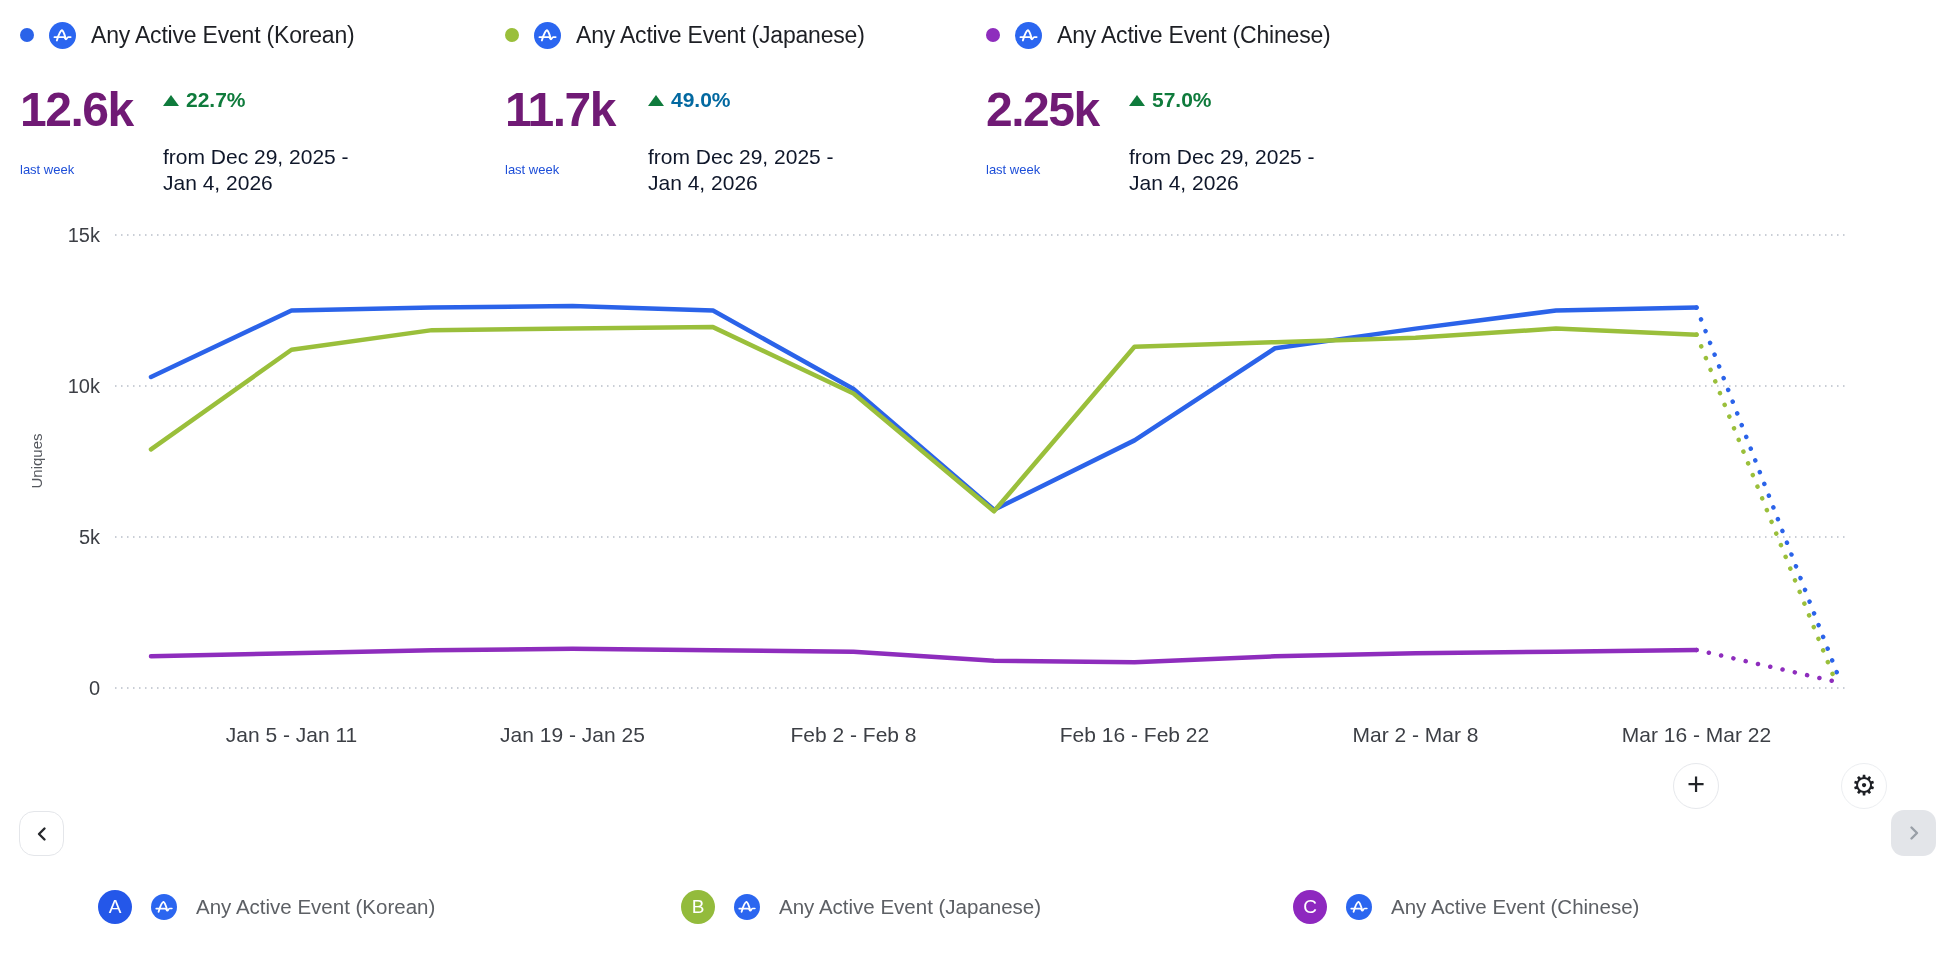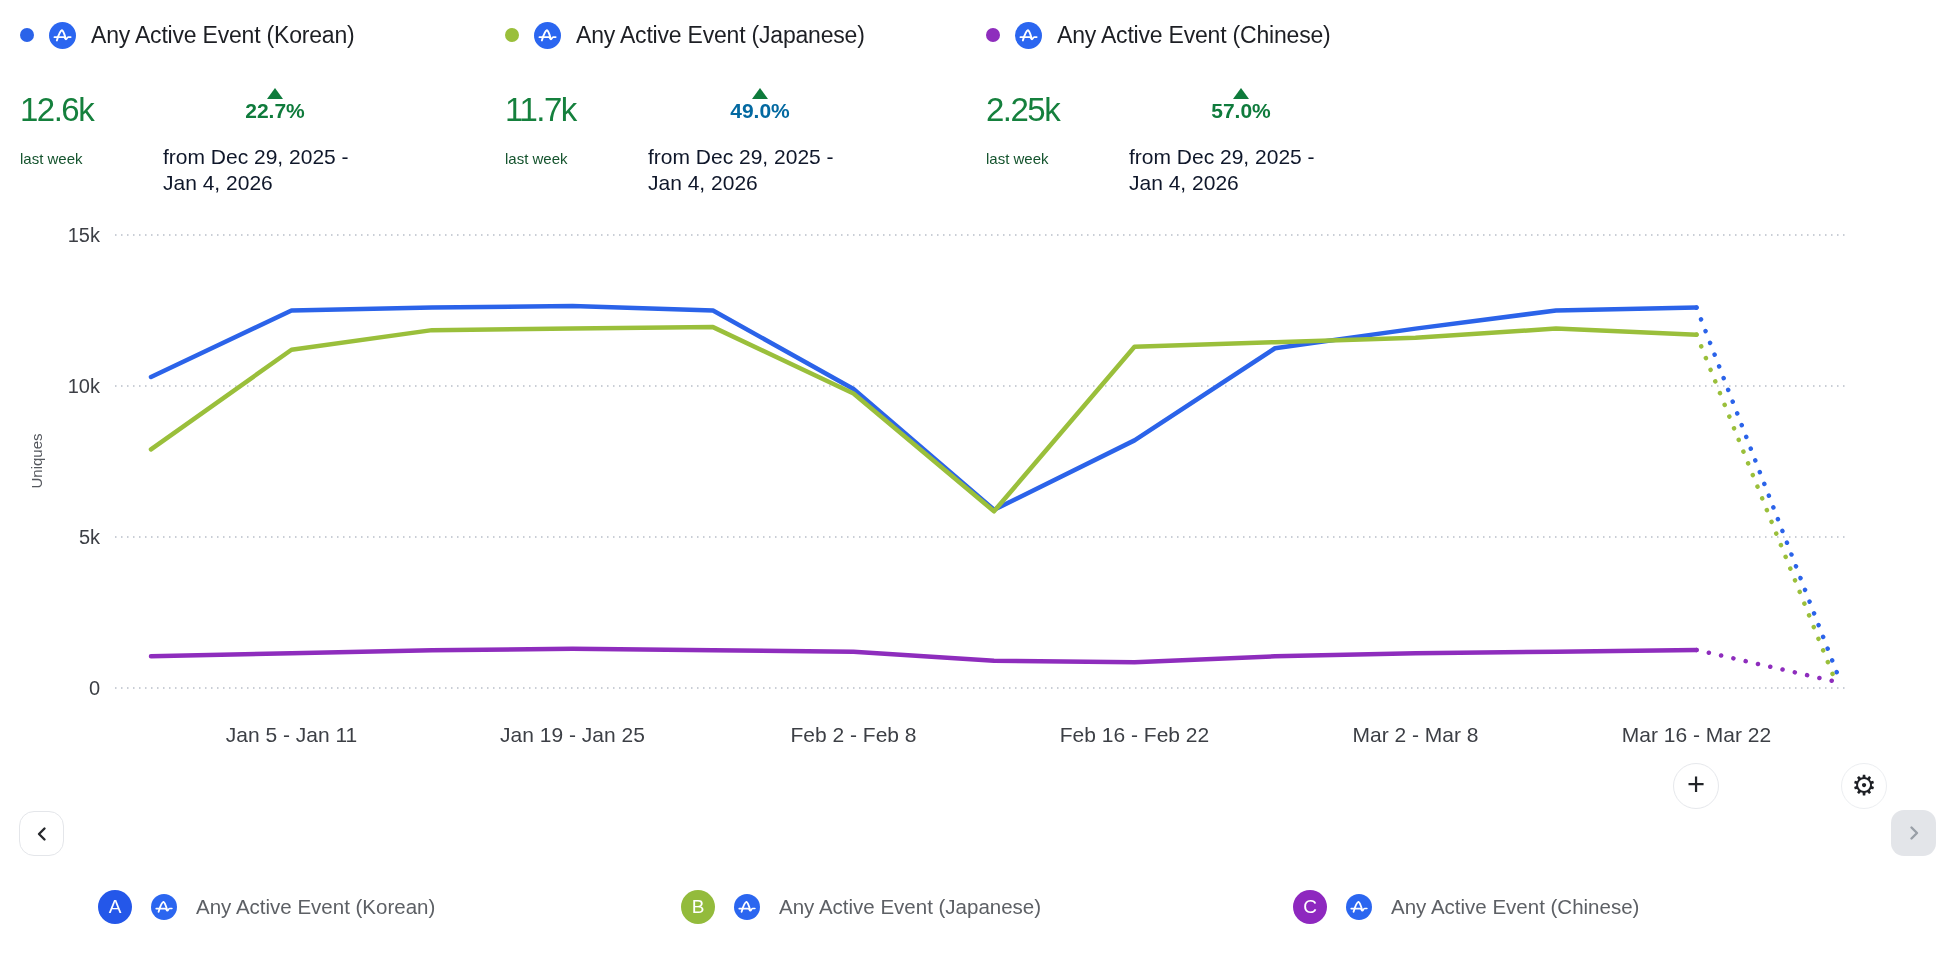--- a/index.html
+++ b/index.html
@@ -8,24 +8,24 @@
     background:#ffffff;font-family:"Liberation Sans",sans-serif;
   }
   
   .metric{position:absolute;top:20px;}
   #m1{left:20px;} #m2{left:505px;} #m3{left:986px;}
   .metric-head{display:flex;align-items:center;gap:15px;height:30px;}
   .dot{width:14px;height:14px;border-radius:50%;flex:0 0 auto;}
   .amp-icon{width:27px;height:27px;display:block;flex:0 0 auto;}
   .metric-title{font-size:23px;color:#1d1f24;letter-spacing:-0.2px;white-space:nowrap;}
   .metric-body{display:flex;align-items:flex-start;gap:17px;margin-top:36px;}
-  .big-number{font-size:33px;font-weight:400;color:#15803d;letter-spacing:-1.5px;line-height:48px;min-width:126px;}
-  .sub{font-size:15px;color:#14532d;margin-top:16px;}
+  .big-number{font-size:48px;font-weight:700;color:#701a75;letter-spacing:-1.5px;line-height:48px;min-width:126px;}
+  .sub{font-size:13px;color:#1d4ed8;margin-top:28px;}
   .change-col{padding-top:2px;}
-  .change-row{display:flex;align-items:center;gap:0;height:24px;flex-direction:column;}
+  .change-row{display:flex;align-items:center;gap:7px;height:24px;}
   .tri-up{width:0;height:0;border-left:8px solid transparent;border-right:8px solid transparent;border-bottom:11px solid #0f7b3c;}
   .pct{font-size:21px;font-weight:700;}
   .change-note{font-size:21px;color:#0f172a;line-height:26px;margin-top:32px;max-width:224px;}
   
   #chart-svg{position:absolute;left:0;top:0;}
   .grid{stroke:#c9ced6;stroke-width:1.8;stroke-dasharray:1.5 4.5;fill:none;}
   .ytick{font-family:"Liberation Sans",sans-serif;font-size:20px;fill:#3c3f45;}
   .xtick{font-family:"Liberation Sans",sans-serif;font-size:21px;fill:#3c3f45;}
   .ylab{font-family:"Liberation Sans",sans-serif;font-size:15px;fill:#55585e;}
   

